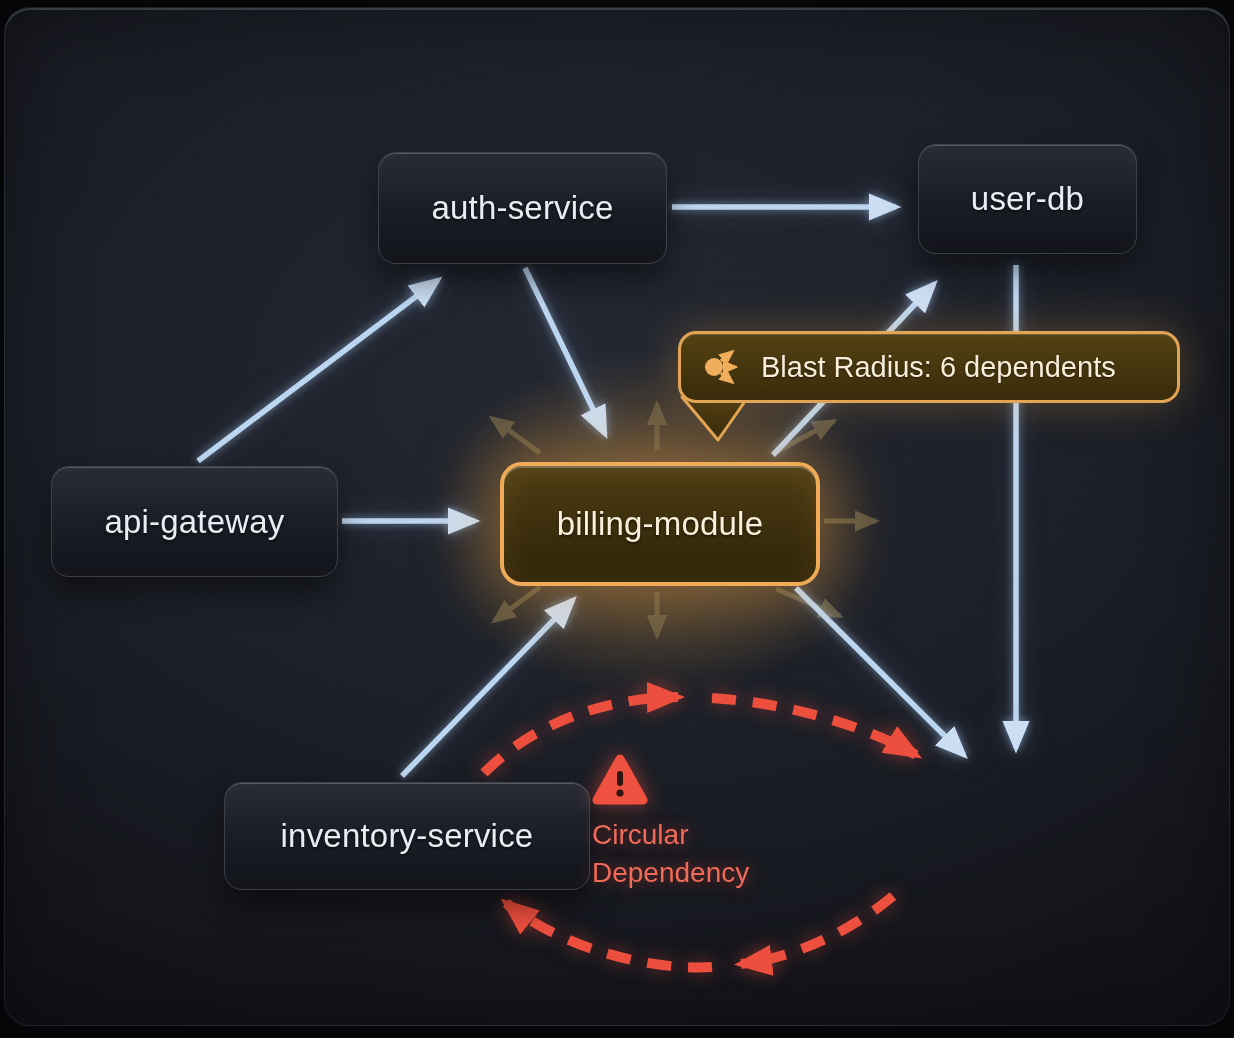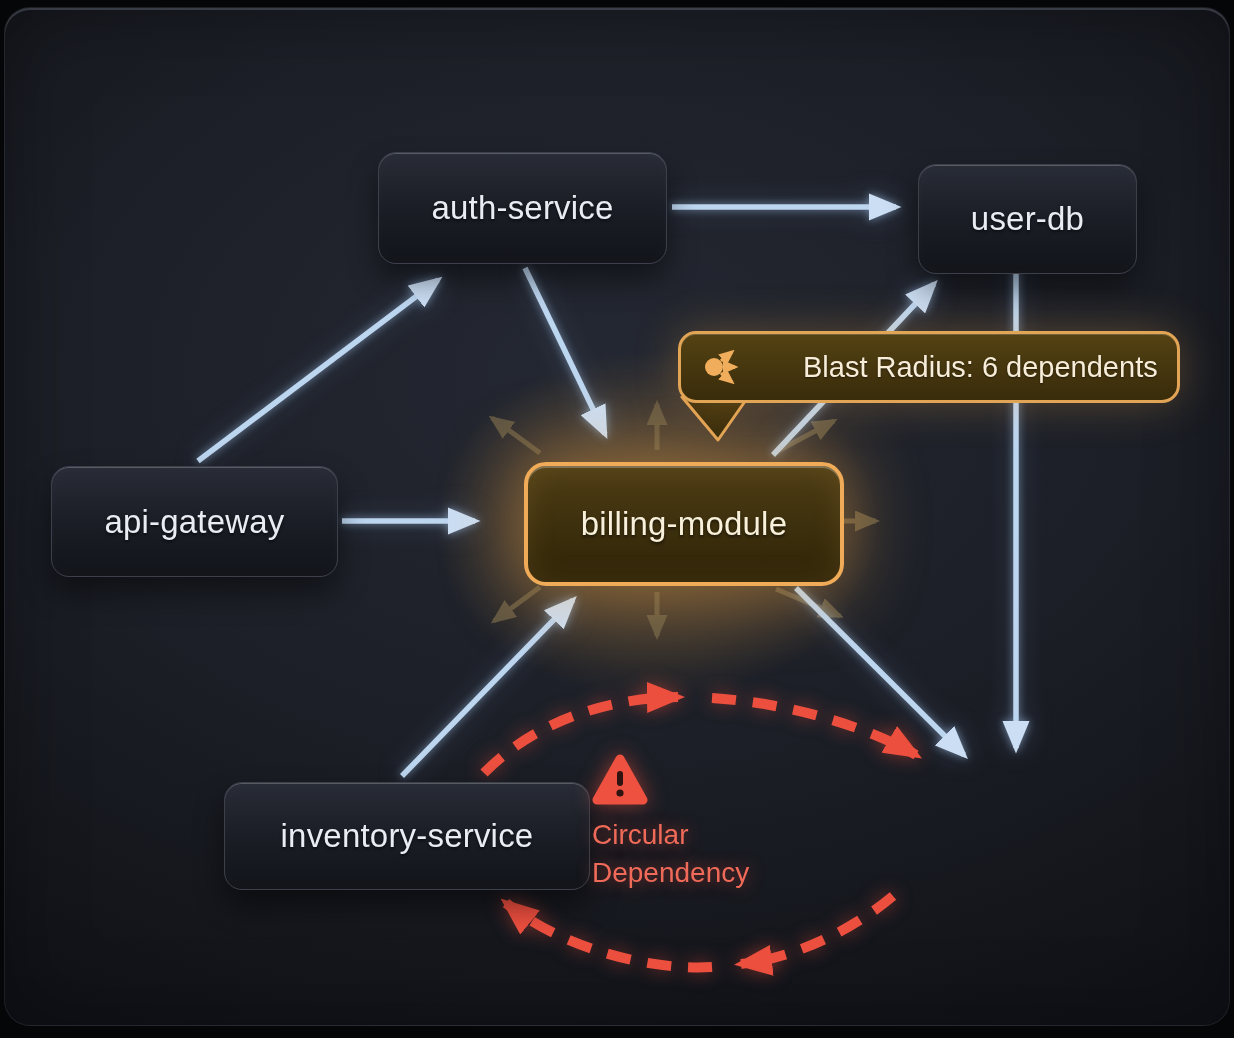--- a/index.html
+++ b/index.html
@@ -21,21 +21,21 @@
     cursor:pointer;}
   .node span{color:#e9ecf2;font-size:33px;letter-spacing:0.2px;text-shadow:0 2px 3px rgba(0,0,0,0.55);}
   .node.hl{border:4px solid #efab57;border-radius:22px;
     background:linear-gradient(180deg,#4e3d15 0%,#3c2f0d 55%,#2d2307 100%);
     box-shadow:0 0 70px 12px rgba(238,164,64,0.38), inset 0 2px 0 rgba(255,255,255,0.25), inset 0 0 30px rgba(255,200,110,0.12);}
   .node.hl span{color:#f8f0da;}
   
   #tooltip{position:absolute;left:678px;top:331px;width:502px;height:72px;box-sizing:border-box;
     display:flex;align-items:center;padding-left:22px;border-radius:18px;
     border:3px solid #e2a455;background:linear-gradient(180deg,#57441477 , #3a2d0b77) , linear-gradient(180deg,#514012,#382b0a);
-    background-blend-mode:normal;box-shadow:0 0 44px rgba(240,170,70,0.28), inset 0 1px 0 rgba(255,255,255,0.18);z-index:41;gap:42px;}
+    background-blend-mode:normal;box-shadow:0 0 44px rgba(240,170,70,0.28), inset 0 1px 0 rgba(255,255,255,0.18);z-index:41;}
   #tooltip .txt{color:#f7edd8;font-size:29px;margin-left:14px;text-shadow:0 1px 2px rgba(0,0,0,0.5);}
   #tooltip-tail{position:absolute;left:672px;top:396px;z-index:40;}
   
   #warning{position:absolute;left:592px;top:754px;width:240px;z-index:30;}
   #warning .wline{color:#ef6a58;font-size:28px;line-height:38px;text-shadow:0 0 16px rgba(239,80,60,0.55);}
   #warn-icon{filter:drop-shadow(0 0 10px rgba(239,80,60,0.55));margin-bottom:6px;}
   
   .blue-edges{filter:drop-shadow(0 0 4px rgba(175,210,250,0.55)) drop-shadow(0 0 12px rgba(140,180,240,0.25));}
   .red-edges{filter:drop-shadow(0 0 9px rgba(240,75,55,0.5));}
   .blast{opacity:0.78;}
@@ -86,27 +86,27 @@
       <path d="M 484 773 C 534 722, 606 698, 678 697" marker-end="url(#ar)"></path>
       <path d="M 712 698 C 790 703, 868 727, 916 755" marker-end="url(#ar)"></path>
       <path d="M 893 896 C 856 927, 800 957, 741 964" marker-end="url(#ar)"></path>
       <path d="M 712 967 C 648 971, 560 947, 506 903" marker-end="url(#ar)"></path>
     </g>
   </svg>
 
   <div class="node" style="left:378px;top:152px;width:287px;height:110px">
     <span>auth-service</span>
   </div>
-  <div class="node" style="left:918px;top:164px;width:217px;height:108px">
+  <div class="node" style="left:918px;top:144px;width:217px;height:108px">
     <span>user-db</span>
   </div>
   <div class="node" style="left:51px;top:466px;width:285px;height:109px">
     <span>api-gateway</span>
   </div>
-  <div class="node hl" style="left:524px;top:462px;width:312px;height:116px">
+  <div class="node hl" style="left:500px;top:462px;width:312px;height:116px">
     <span>billing-module</span>
   </div>
   <div class="node" style="left:224px;top:782px;width:364px;height:106px">
     <span>inventory-service</span>
   </div>
 
   <svg id="tooltip-tail" width="84" height="50">
     <path d="M 10 1 L 76 1 L 46 44 Z" fill="#3b2e0c" stroke="#e2a455" stroke-width="3" stroke-linejoin="round"></path>
   </svg>
 

